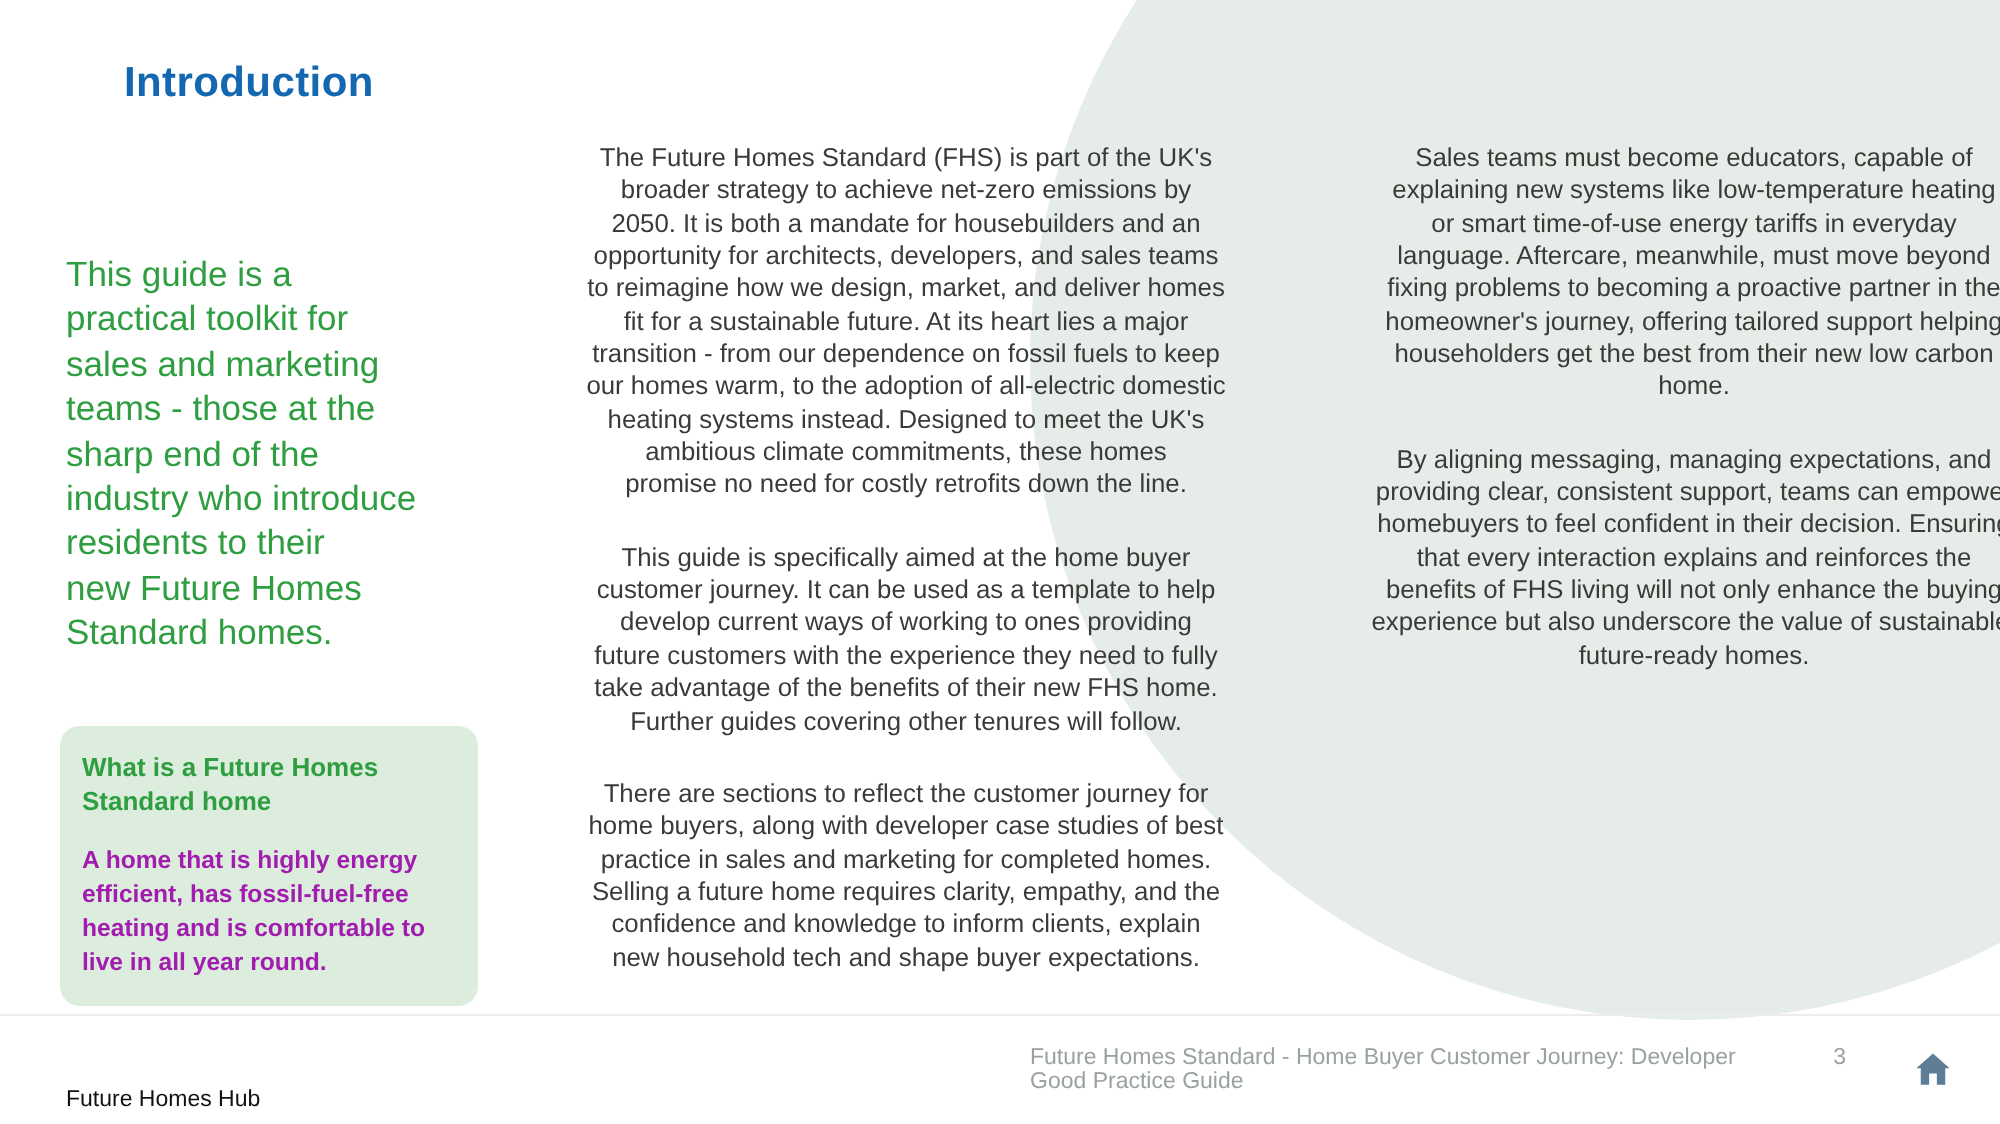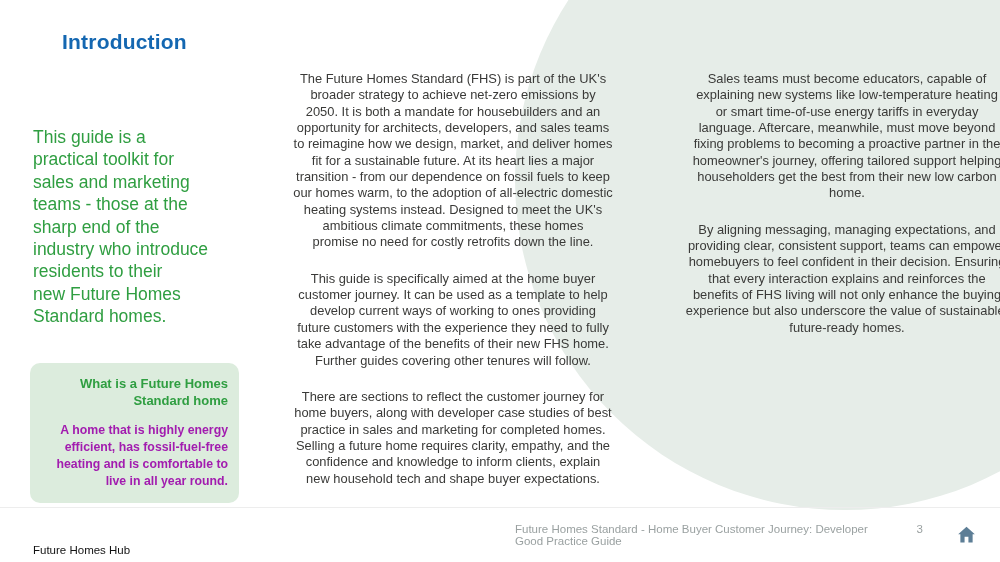--- a/index.html
+++ b/index.html
@@ -31,21 +31,20 @@
   .lead {
     position:absolute; left:33px; top:90px; width:215px;
     font-size:17.5px; line-height:22.4px; color:#2f9e41;
     white-space:pre-line;
     margin-top:36px;
   }
   .infobox {
     position:absolute; left:30px; top:363px; width:209px;
     background:#dcecdd; border-radius:10px;
     padding:12px 11px 13px 11px;
-    text-align:right;
   }
   .infobox-heading {
     font-size:13px; font-weight:bold; color:#2f9e41;
     line-height:17px; white-space:pre-line;
     margin-bottom:13px;
   }
   .infobox-body {
     font-size:12.3px; font-weight:bold; color:#a21caf;
     line-height:17px; white-space:pre-line;
   }

